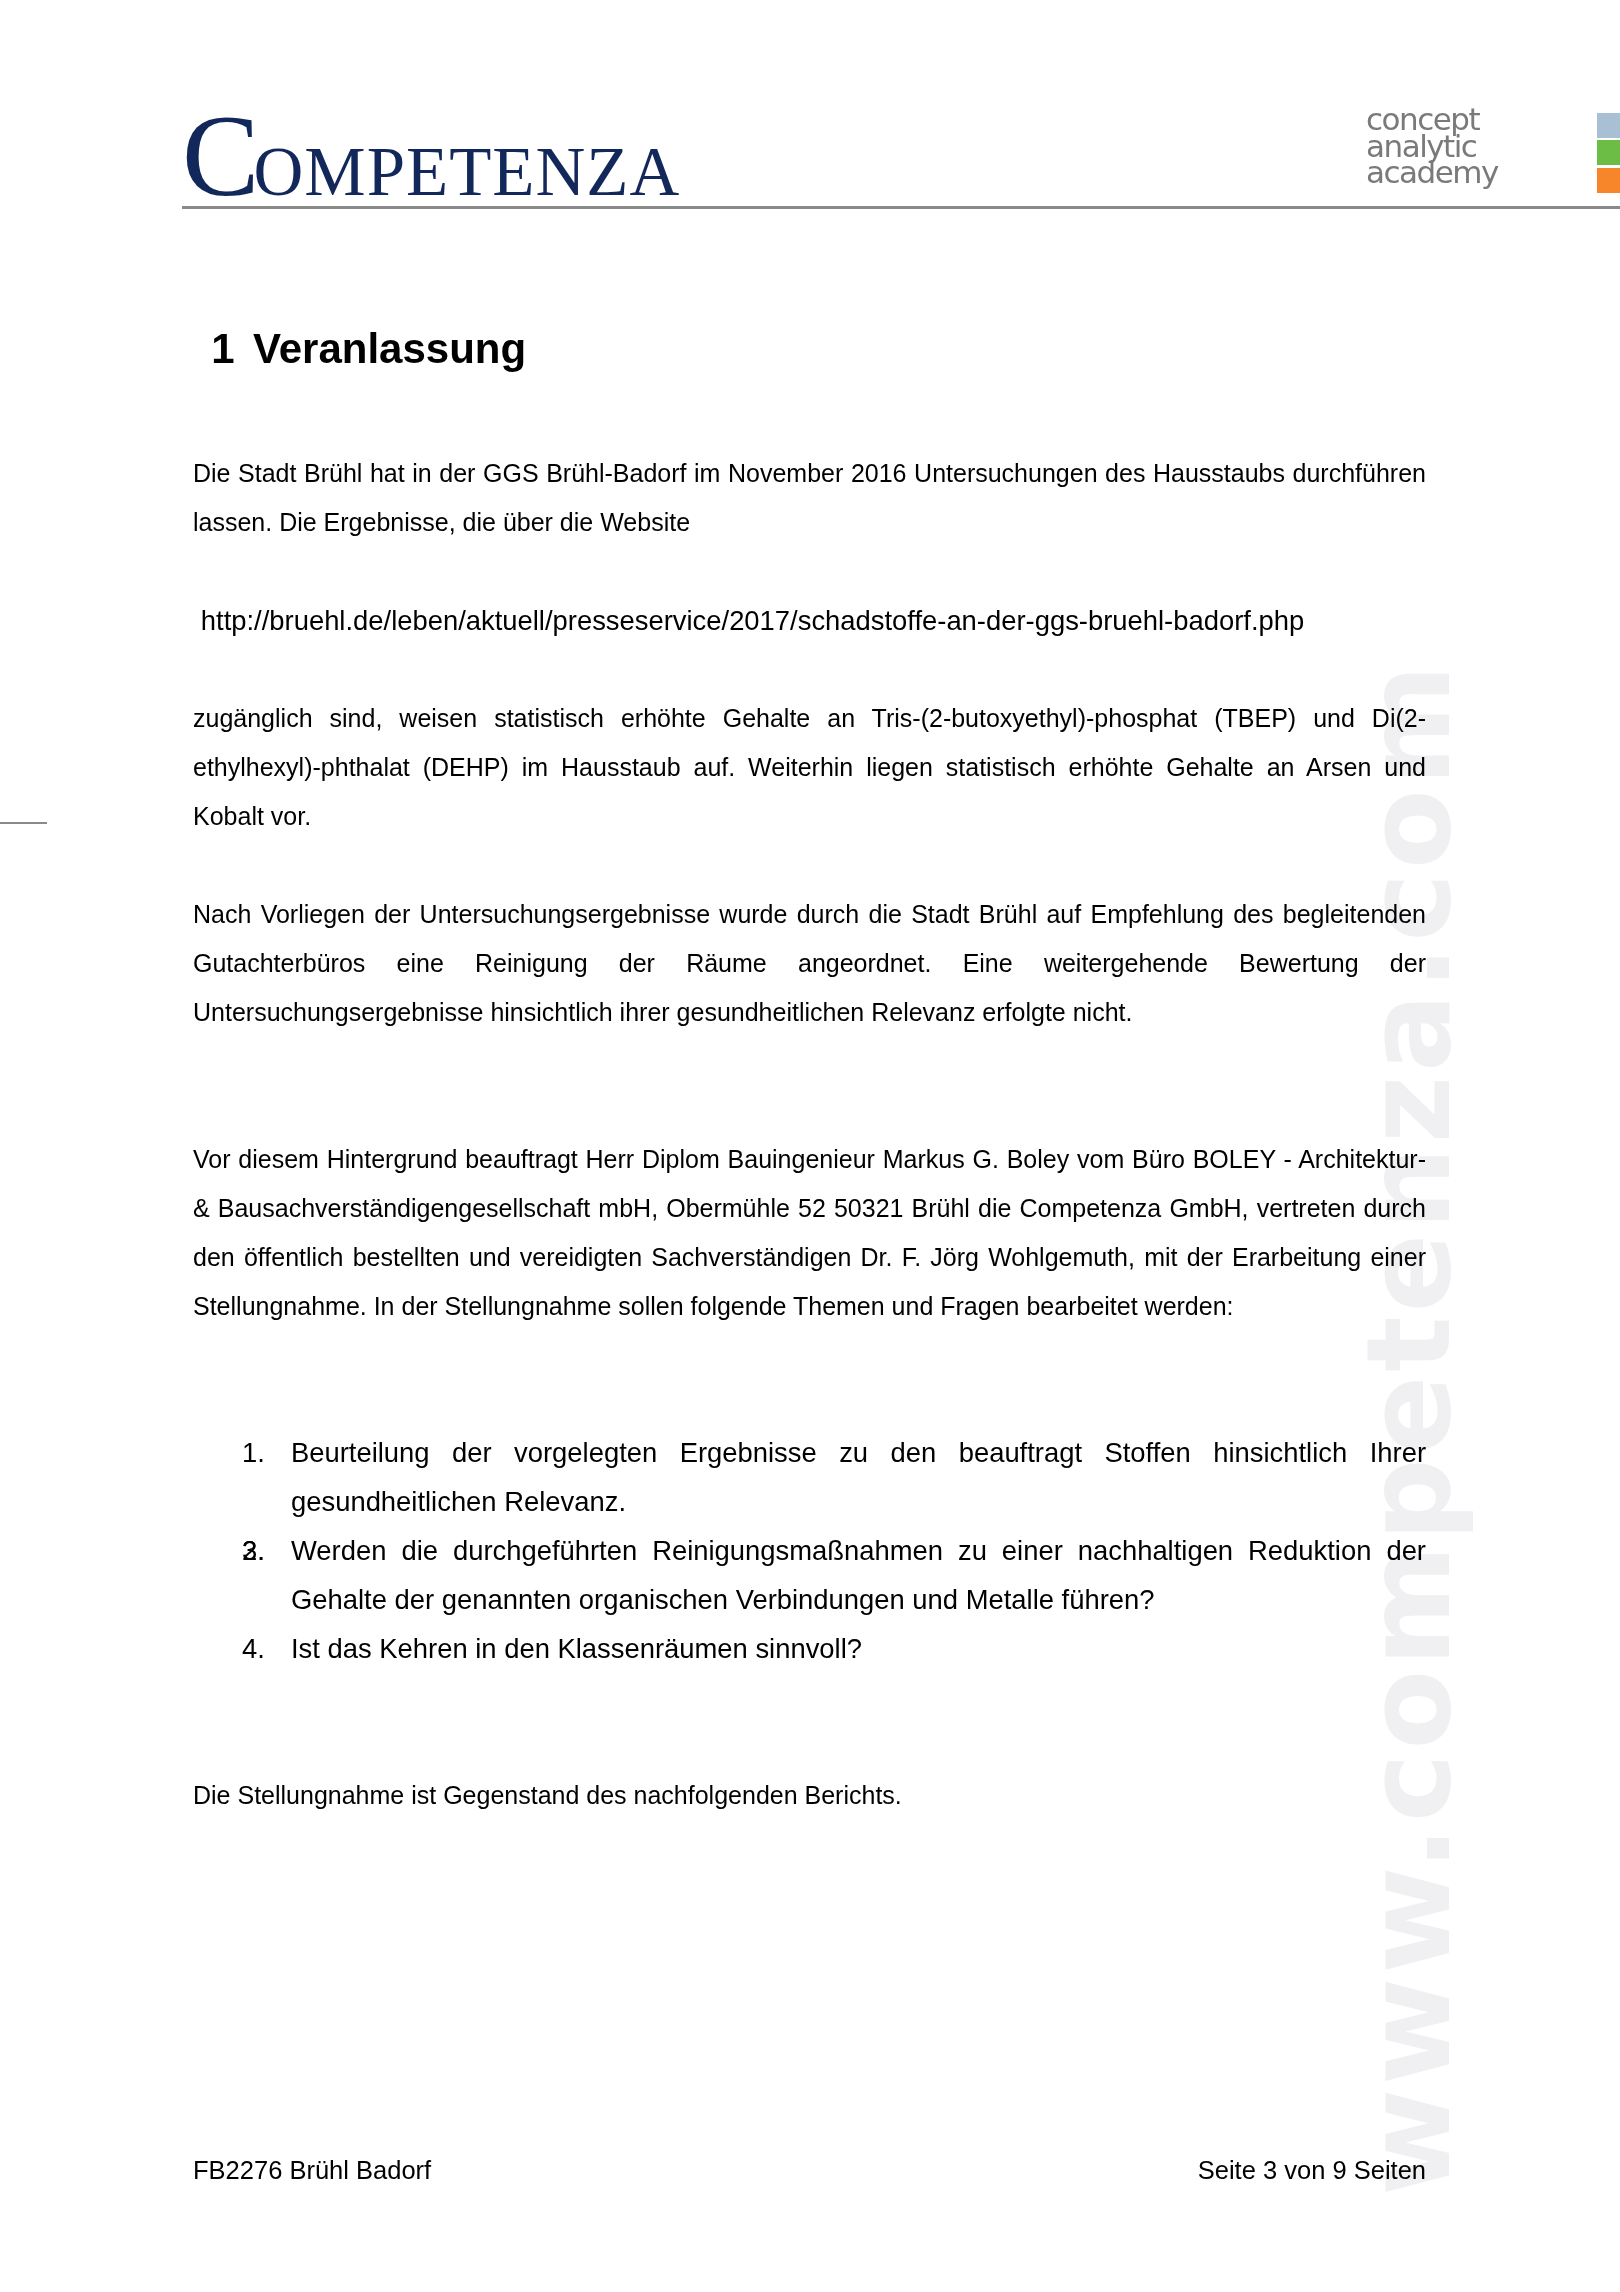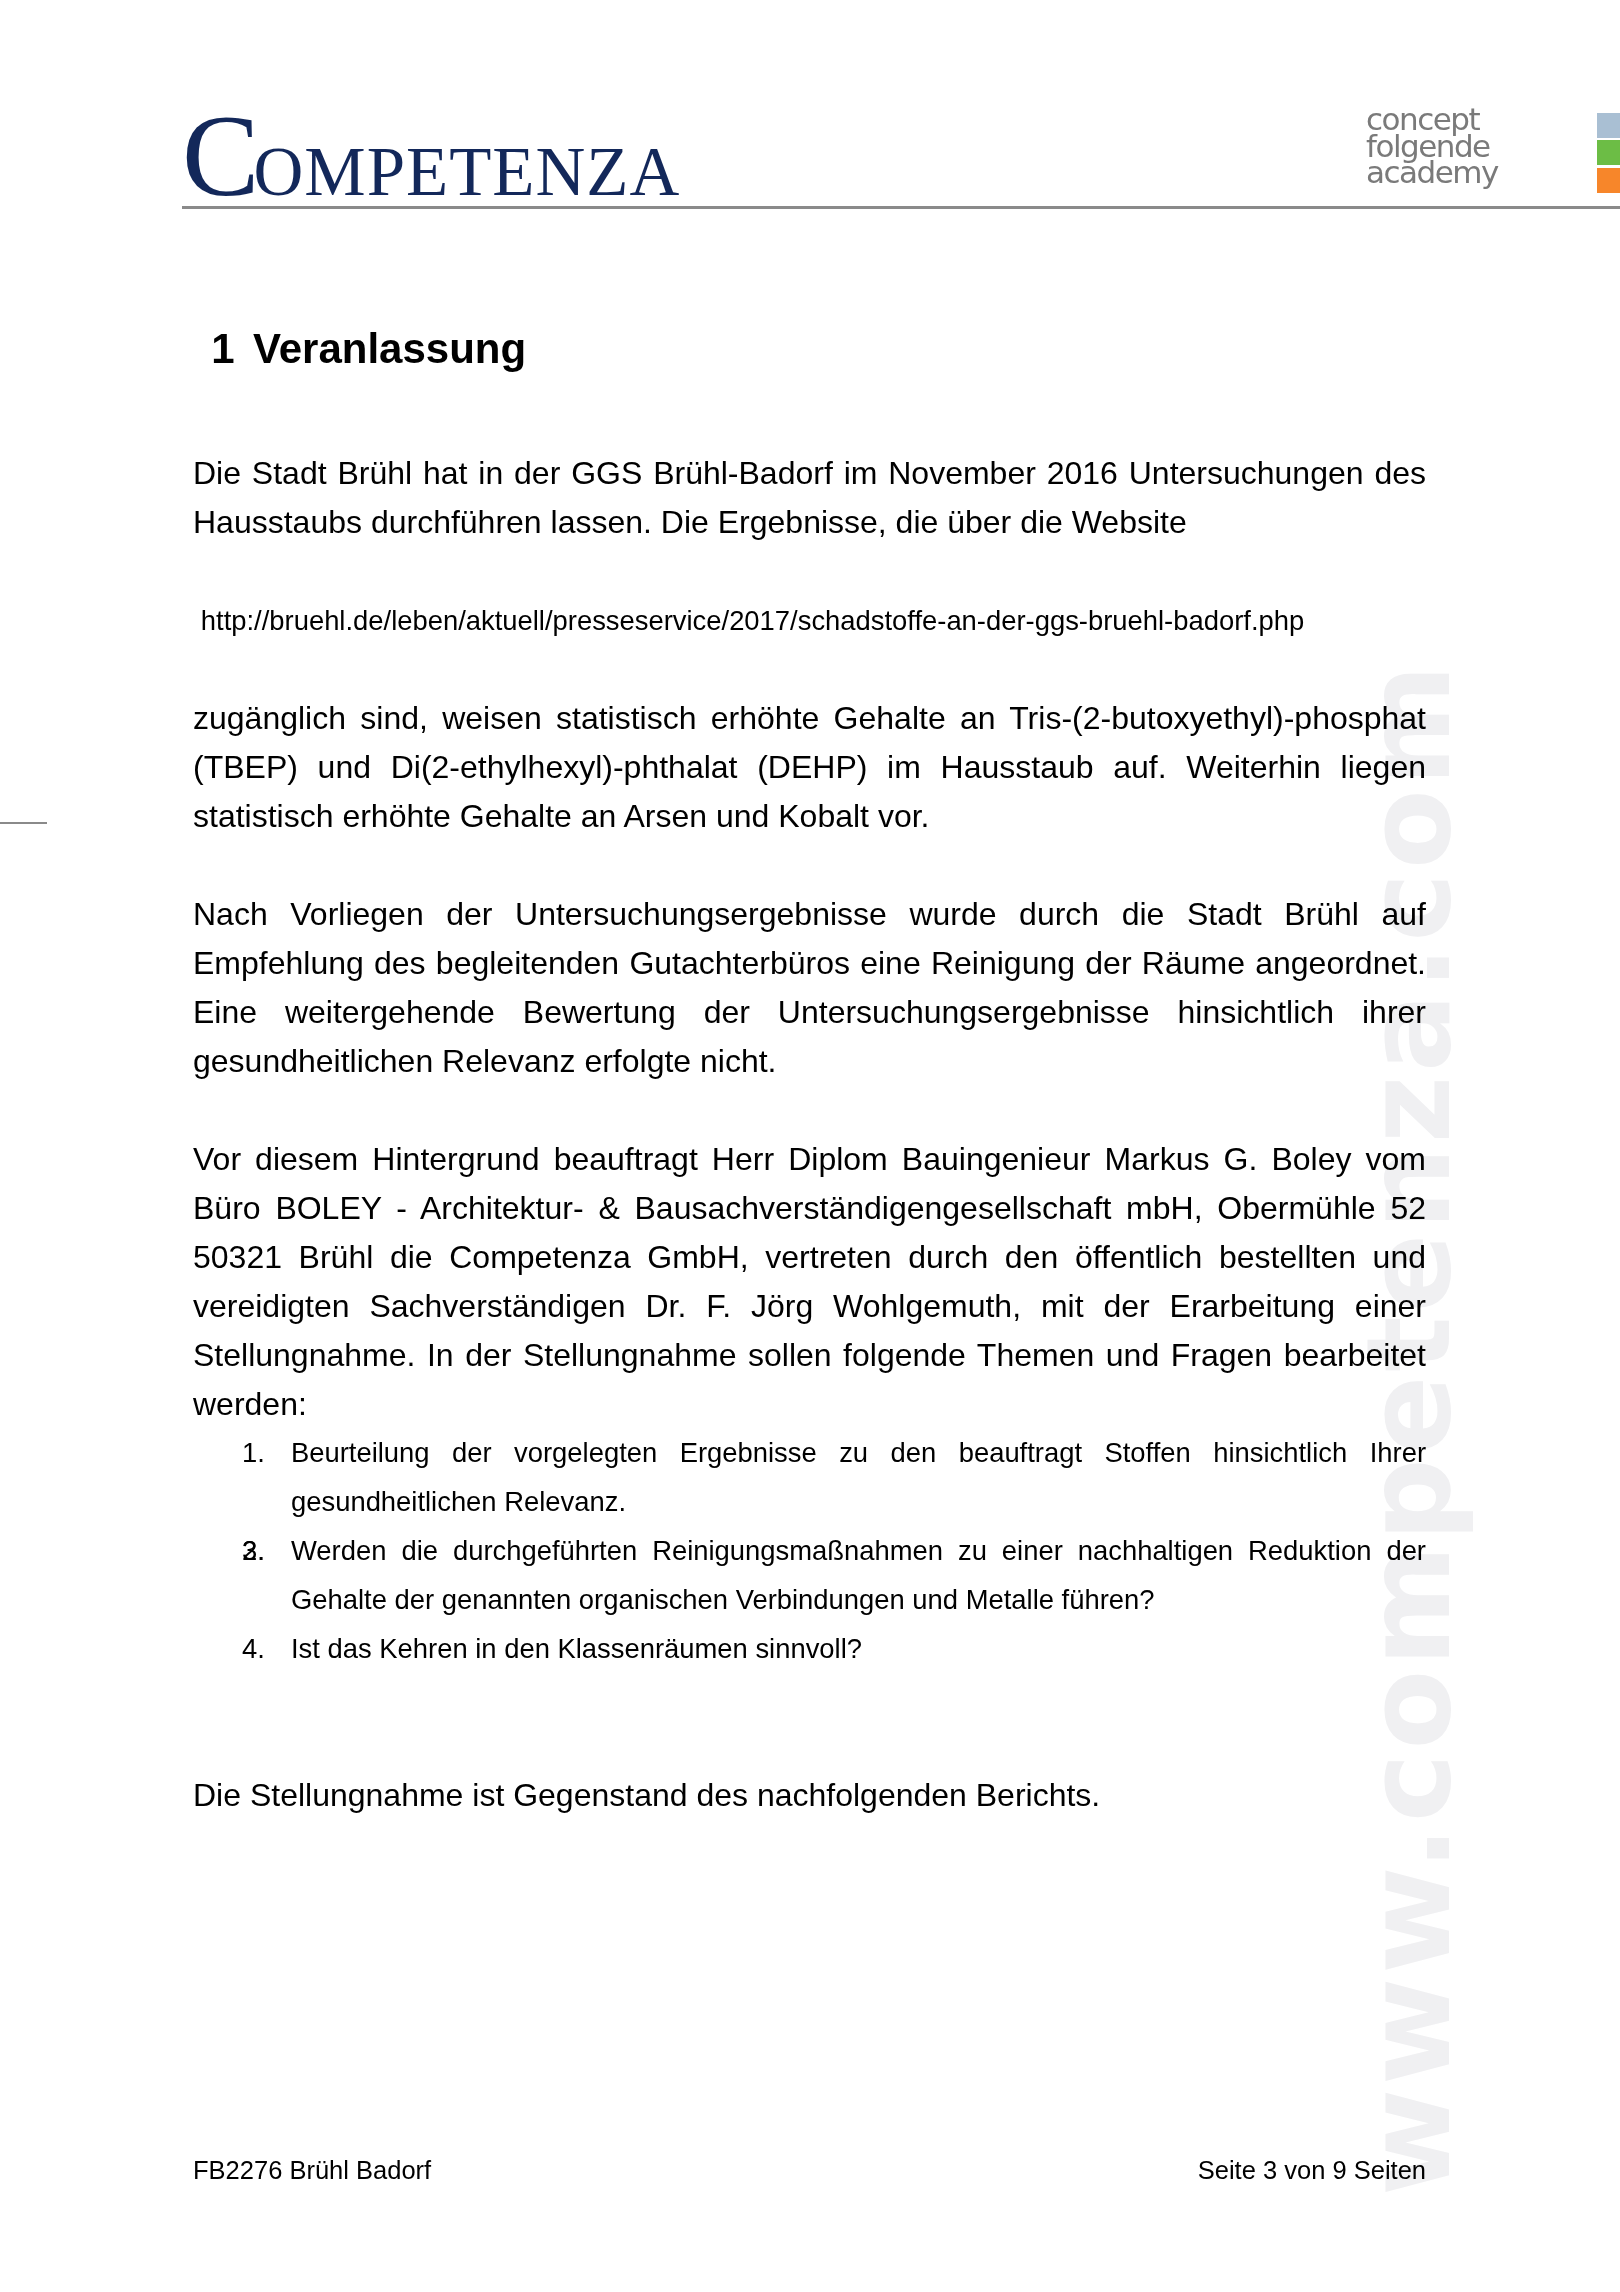--- a/index.html
+++ b/index.html
@@ -19,42 +19,42 @@
 
   .header-rule { position: absolute; left: 182px; top: 206px; width: 1438px; height: 2.9px; background: #8a8a8a; }
   .margin-mark { position: absolute; left: 0; top: 822px; width: 47px; height: 2px; background: #8a8a8a; }
 
   .watermark { position: absolute; left: 1351px; top: 2196px; transform: rotate(-90deg); transform-origin: 0 0; font-family: "DejaVu Sans", sans-serif; font-weight: bold; font-size: 116px; color: #f0f0f2; white-space: nowrap; letter-spacing: 3.9px; line-height: 1; }
 
   .content { position: absolute; left: 193px; top: 0; width: 1233px; }
   .h1 { position: absolute; top: 325px; left: 0; font-size: 42px; font-weight: bold; white-space: nowrap; text-align: center; }
   .h1 .num { display: inline-block; width: 60px; }
 
-  .p { position: absolute; left: 0; width: 1233px; font-size: 32px; line-height: 49px; text-align: justify; text-align-last: left; }
+  .p { position: absolute; left: 0; width: 1233px; font-size: 25px; line-height: 49px; text-align: justify; text-align-last: left; }
   .url { position: absolute; left: 7.8px; font-size: 27.4px; line-height: 49px; white-space: nowrap; }
 
   .list { position: absolute; left: 49px; top: 1428px; width: 1184px; margin: 0; padding: 0; list-style: none; }
   .list li { position: relative; padding-left: 49px; font-size: 27.4px; line-height: 49px; text-align: justify; text-align-last: left; }
   .list li .n { position: absolute; left: 0; top: 0; }
 
   .footer-left { position: absolute; left: 193px; top: 2156px; font-size: 25.5px; white-space: nowrap; text-align: right; }
   .footer-right { position: absolute; right: 194px; top: 2156px; font-size: 25.5px; white-space: nowrap; }
 </style>
 </head>
 <body>
 
 <div class="watermark">www.competenza.com</div>
 
 <div class="logo">
   <span class="big">C</span><span class="small">OMPETENZA</span>
 </div>
 
 <div class="brand">
   <div>concept</div>
-  <div>folgende</div>
+  <div>analytic</div>
   <div>academy</div>
 </div>
 <div class="swatch sw1"></div>
 <div class="swatch sw2"></div>
 <div class="swatch sw3"></div>
 
 <div class="header-rule"></div>
 <div class="margin-mark"></div>
 
 <div class="content">

